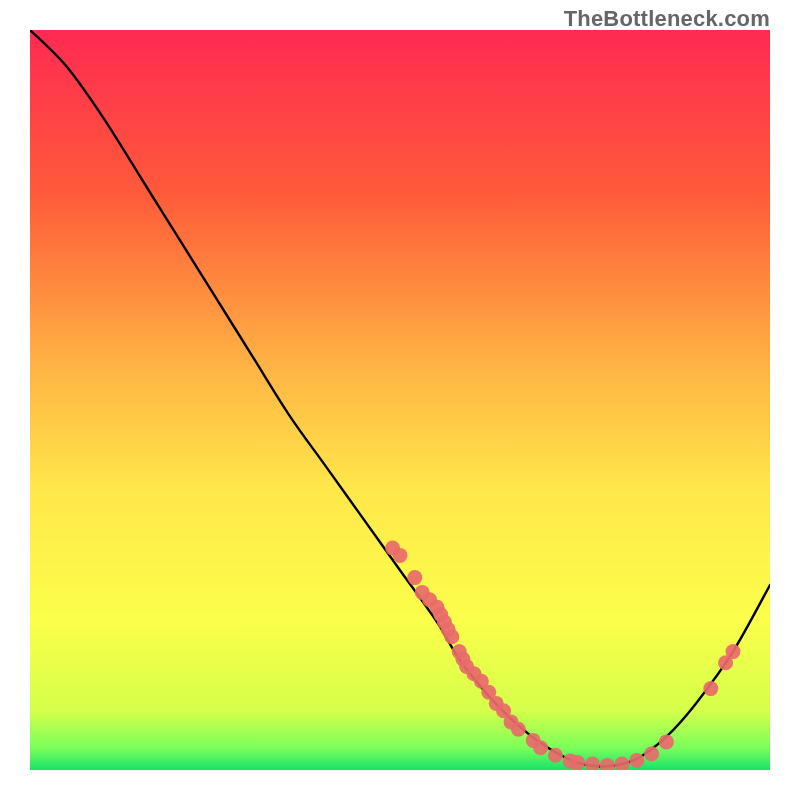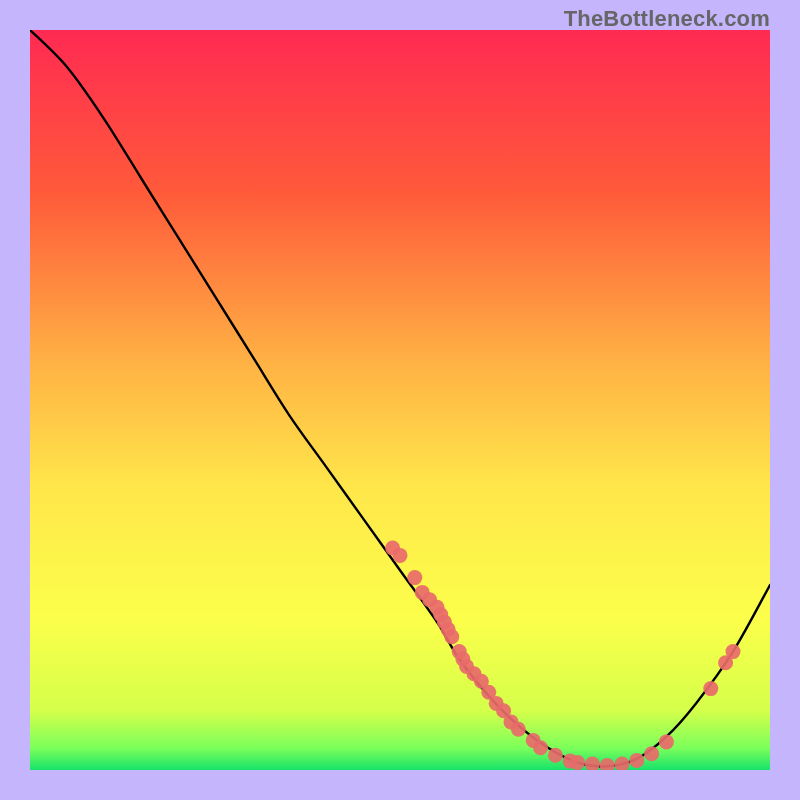--- a/index.html
+++ b/index.html
@@ -1,21 +1,21 @@
 <!DOCTYPE html>
 <html><head>
 <meta charset="utf-8">
 <style>
   * { margin: 0; padding: 0; box-sizing: border-box; }
   html, body { width: 800px; height: 800px; overflow: hidden; background: #000; }
   .frame {
     position: relative;
     width: 800px;
     height: 800px;
-    background: #c4b5fd;
+    background: #ffffff;
   }
   .plot-area {
     position: absolute;
     left: 30px;
     top: 30px;
     width: 740px;
     height: 740px;
     overflow: hidden;
   }
   .watermark {

